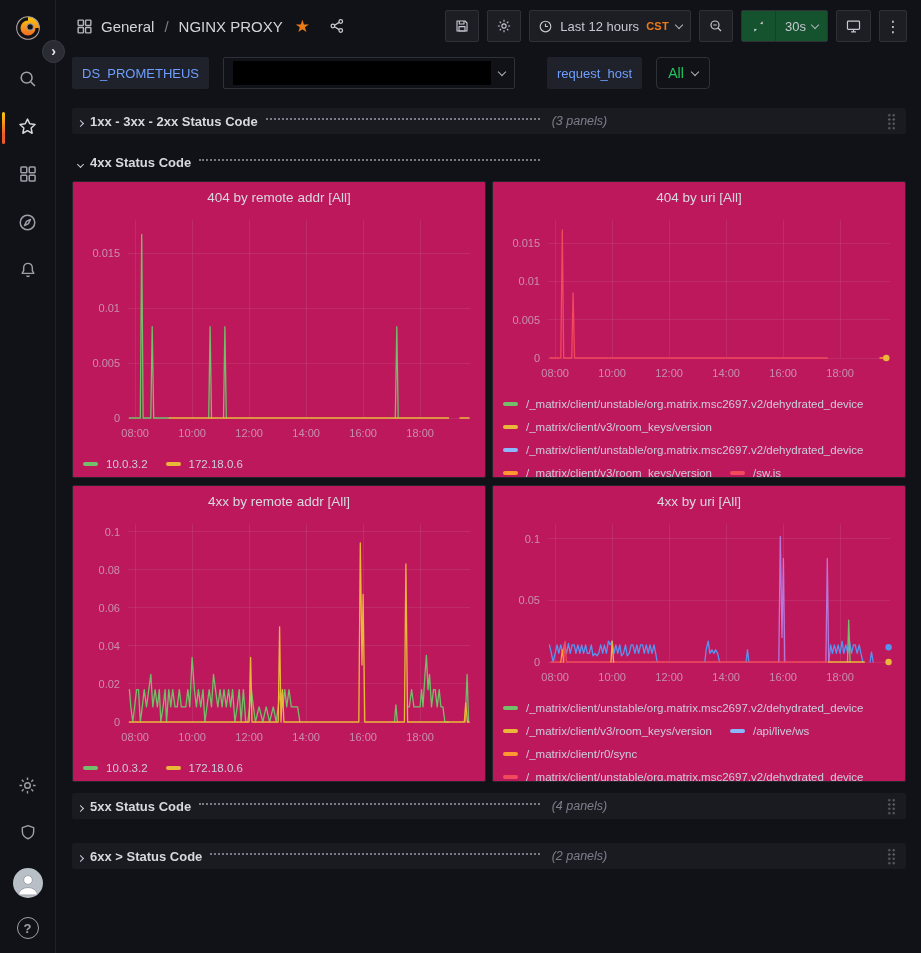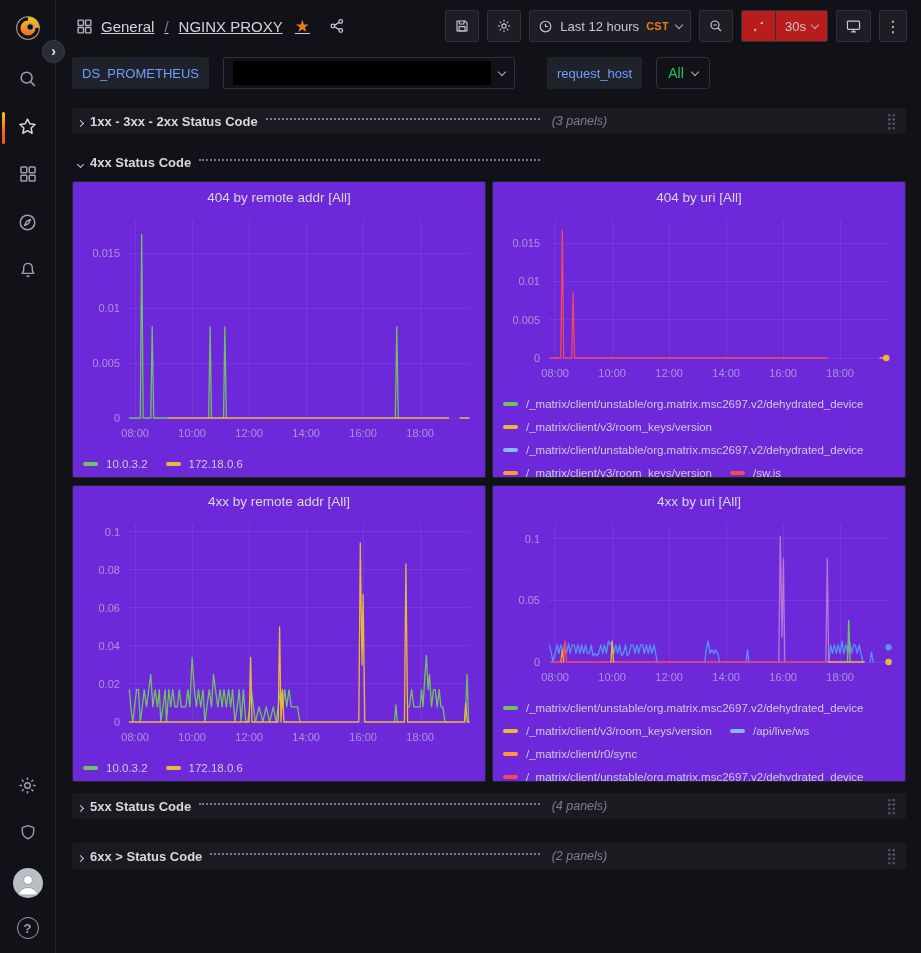--- a/index.html
+++ b/index.html
@@ -19,35 +19,35 @@
   #side-bottom { margin-top:auto; display:flex; flex-direction:column; align-items:center; padding-bottom:4px; }
   .avatar-circle { width:30px; height:30px; border-radius:50%; background:#b9bfc6; position:relative; overflow:hidden; }
   .help-circle { width:22px; height:22px; border-radius:50%; border:1.6px solid #9da0a8; color:#9da0a8;
     display:flex; align-items:center; justify-content:center; font-size:13px; font-weight:bold; }
   #expand-btn { position:fixed; left:42px; top:40px; width:23px; height:23px; border-radius:50%;
     background:#2a2c33; border:1px solid #3a3d45; color:#e3e4e8; font-size:14px; font-weight:bold;
     display:flex; align-items:center; justify-content:center; z-index:9; cursor:pointer; padding-bottom:2px; }
 
   
   #header { margin-left:56px; height:52px; display:flex; align-items:center; padding:0 14px 0 20px; }
-  #breadcrumb { display:flex; align-items:center; gap:8px; font-size:15px;text-decoration:underline; }
+  #breadcrumb { display:flex; align-items:center; gap:8px; font-size:15px; }
   #breadcrumb .crumb { color:#d3d4db; cursor:pointer; }
   #breadcrumb .sep { color:#7b7e87; margin:0 2px; }
   .star-filled { color:#eb7b18; font-size:17px; margin-left:4px; cursor:pointer; }
   #toolbar { margin-left:auto; display:flex; align-items:center; gap:8px; }
   .tbtn { height:32px; min-width:32px; background:#1c1e24; border:1px solid #2e3138; border-radius:2px;
     display:flex; align-items:center; justify-content:center; gap:7px; padding:0 8px; cursor:pointer;
     color:#c7c8d1; font-size:13px; }
   .tbtn svg { stroke:#c7c8d1; }
   .chev { display:inline-block; width:6px; height:6px; border-right:1.6px solid #b0b2bb;
     border-bottom:1.6px solid #b0b2bb; transform:rotate(45deg); margin-top:-3px; }
   .chev.right { transform:rotate(-45deg); margin:0 0 0 0; }
   .tz { color:#eb7b18; font-size:11px; font-weight:bold; letter-spacing:.3px; }
   .btn-group { display:flex; align-items:stretch; height:32px; border:1px solid #2e3138;
-    border-radius:2px; background:#b91c1c; }
+    border-radius:2px; background:#14532d; }
   .btn-group .seg { display:flex; align-items:center; gap:6px; padding:0 9px; cursor:pointer; font-size:13px; color:#c7c8d1; }
   .btn-group .seg + .seg { border-left:1px solid #2e3138; }
   .kebab { font-size:16px; color:#c7c8d1; }
 
   
   #varbar { margin-left:56px; height:42px; display:flex; align-items:center; gap:14px; padding:0 16px;text-align:center; }
   .var-label { height:32px; display:flex; align-items:center; padding:0 10px; background:#1f222a;
     border-radius:2px; color:#6e9fff; font-size:13px; font-weight:500; }
   .var-input { height:32px; width:292px; background:#111217; border:1px solid #2e3138; border-radius:2px;
     display:flex; align-items:center; padding:0 9px; cursor:pointer; }
@@ -69,21 +69,21 @@
   .drag-handle { width:9px; height:17px; margin-right:4px;
     background-image:radial-gradient(circle, #5a5c63 1.1px, transparent 1.3px);
     background-size:4.5px 4.33px; cursor:grab; }
 
   #row-4xx { margin-top:17px; height:22px; }
   #panels-grid { display:grid; grid-template-columns:414px 414px; gap:7px 6px; margin-top:8px; }
   #row-5xx { margin-top:11px; }
   #row-6xx { margin-top:24px; }
 
   
-  .panel { width:414px; height:297px; background:#6d28d9; border:1px solid #25262c; border-radius:2px;
+  .panel { width:414px; height:297px; background:#be185d; border:1px solid #25262c; border-radius:2px;
     overflow:hidden; display:flex; flex-direction:column; }
   .panel-title { height:30px; display:flex; align-items:center; justify-content:center;
     font-size:13.5px; font-weight:500; color:#d8d9df; cursor:pointer; flex:0 0 auto; }
   .chart-wrap { margin:0 9px; flex:0 0 auto; }
   .legend { display:flex; flex-wrap:wrap; padding:4px 8px 0 10px; overflow:hidden; }
   .legend-item { display:flex; align-items:center; height:23px; margin-right:18px; max-width:100%;
     overflow:hidden; white-space:nowrap; cursor:pointer; }
   .legend-swatch { width:15px; height:4px; border-radius:2px; margin-right:8px; flex:0 0 auto; }
   .legend-label { font-size:11.5px; color:#ccccdc; overflow:hidden; }
 </style>

